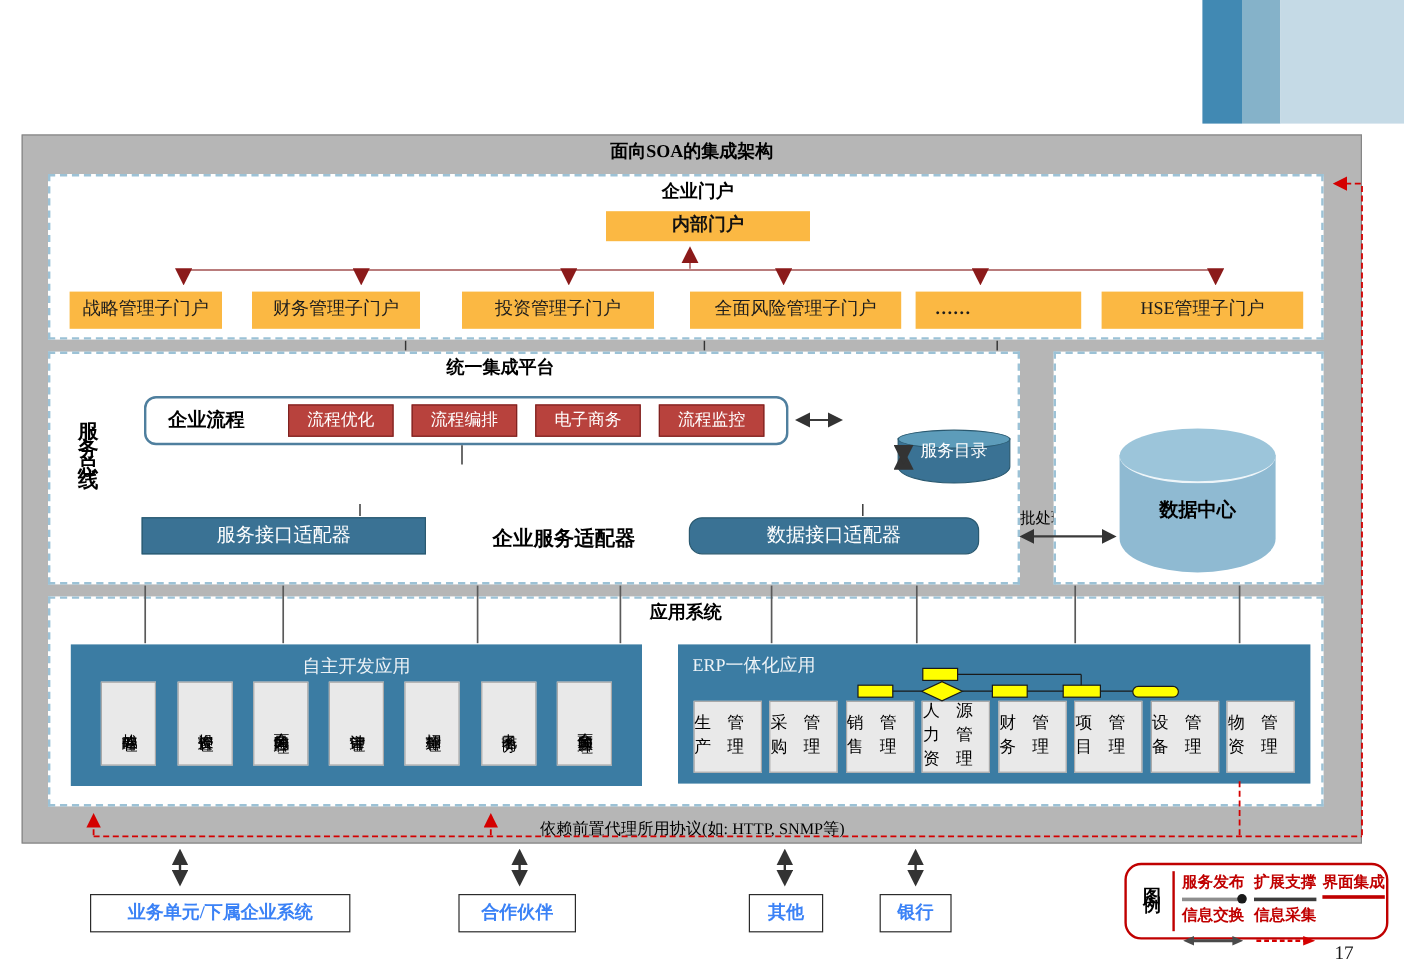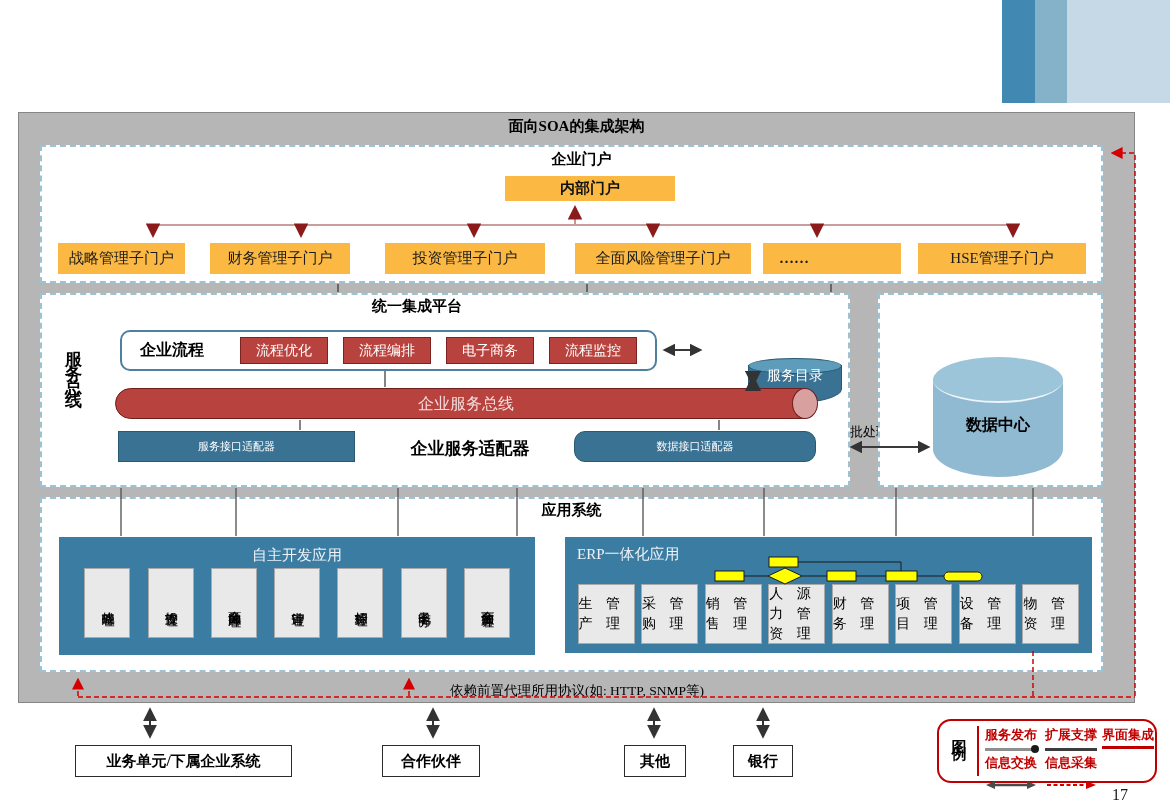--- a/index.html
+++ b/index.html
@@ -63,21 +63,21 @@
       color:#fff; font-size:14px; }
 
   #esb { position:absolute; left:115px; top:388px; width:702px; height:31px;
          background:var(--brick_red,#b8423d); border:1px solid #6f1d1d; border-radius:16px; }
   #esb .cap { position:absolute; right:-2px; top:-1px; width:26px; height:31px;
               background:#d9a0a0; border:1px solid #6f1d1d; border-radius:50%; }
   #esb .esb-text { position:absolute; left:0; top:0; width:100%; text-align:center;
                    line-height:30px; color:#f5dcdc; font-size:16px; }
 
   .adapter { position:absolute; top:431px; height:31px; background:var(--steel_blue,#3a7294);
-             border:1px solid #2a5970; color:#fff; font-size:11px; text-align:center; line-height:29px; }
+             border:1px solid #2a5970; color:#fff; font-size:16px; text-align:center; line-height:29px; }
   #adapter-left { left:118px; width:237px; }
   #adapter-right { left:574px; width:242px;border-radius:11px; }
   #adapter-center { position:absolute; left:375px; top:437px; width:190px; text-align:center;
                     font-weight:bold; font-size:17px; color:#000; }
   #batch-label { position:absolute; left:850px; top:423px; font-size:13px; color:#000; }
 
   
   #dc-cyl { position:absolute; left:933px; top:357px; width:130px; height:120px; }
   #dc-cyl .cyl-body { position:absolute; left:0; top:22px; width:130px; height:98px;
       background:var(--cyl_blue,#8fbad2); border-radius:0 0 65px 65px / 0 0 28px 28px; }
@@ -104,21 +104,21 @@
              display:flex; justify-content:space-evenly; }
   .hbox { width:57px; height:60px; background:var(--box_gray,#e9e9e9); border:1px solid #a9a9a9;
           display:flex; align-items:center; justify-content:center; }
   .hbox span { display:block; font-size:14px; line-height:1.45; color:#000; }
 
   #protocol-note { position:absolute; left:450px; top:682px; font-size:13.5px; color:#000; }
 
   
   #externals { position:absolute; left:0; top:745px; width:1170px; height:32px; }
   .ext { position:absolute; top:0; height:32px; background:#fff; border:1px solid #2b2b2b;
-         font-weight:bold; font-size:15px; text-align:center; line-height:30px; color:#000000; }
+         font-weight:bold; font-size:15px; text-align:center; line-height:30px; color:#3b82f6; }
   .ext:nth-of-type(1){ left:75px;  width:217px; }
   .ext:nth-of-type(2){ left:382px; width:98px; }
   .ext:nth-of-type(3){ left:624px; width:62px; }
   .ext:nth-of-type(4){ left:733px; width:60px; }
 
   
   #legend { position:absolute; left:937px; top:719px; width:220px; height:64px; background:#fff;
             border:2px solid var(--legend_red,#c00000); border-radius:14px; }
   #legend-title { position:absolute; left:10px; top:7px; writing-mode:vertical-rl;
                   font-weight:bold; font-size:15px; letter-spacing:6px; color:#000; }
@@ -177,24 +177,20 @@
     <div class="proc">流程优化</div>
         <div class="proc">流程编排</div>
         <div class="proc">电子商务</div>
         <div class="proc">流程监控</div>
       </div>
   </div>
   <div id="svc-catalog">
     <div class="cyl-body"></div>
     <div class="cyl-top"></div>
     <div class="cyl-text">服务目录</div>
-  </div>
-  <div id="esb">
-    <div class="cap"></div>
-    <div class="esb-text">企业服务总线</div>
   </div>
   <div class="adapter" id="adapter-left">服务接口适配器</div>
   <div id="adapter-center">企业服务适配器</div>
   <div class="adapter" id="adapter-right">数据接口适配器</div>
   <div id="batch-label">批处理</div>
 
   <div class="dashed-box" id="dc-box"></div>
   <div id="dc-cyl">
     <div class="cyl-body"></div>
     <div class="cyl-top"></div>

